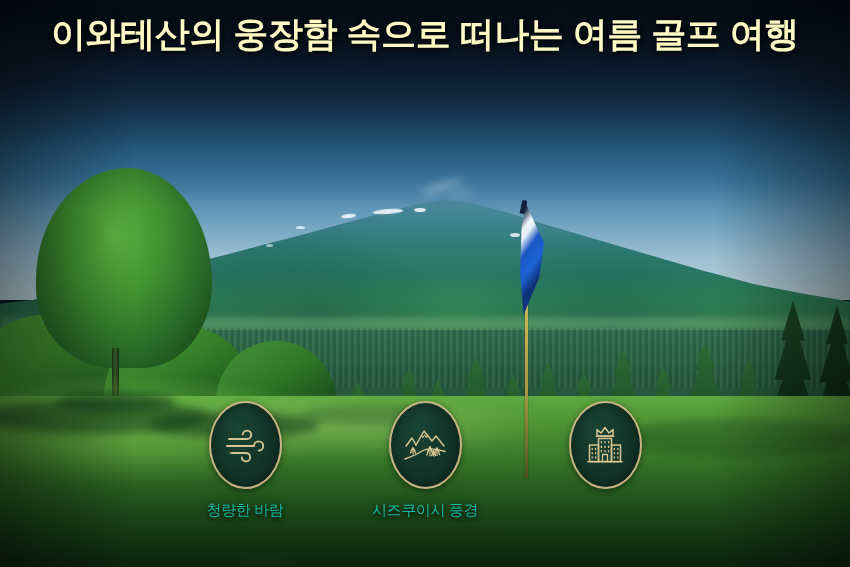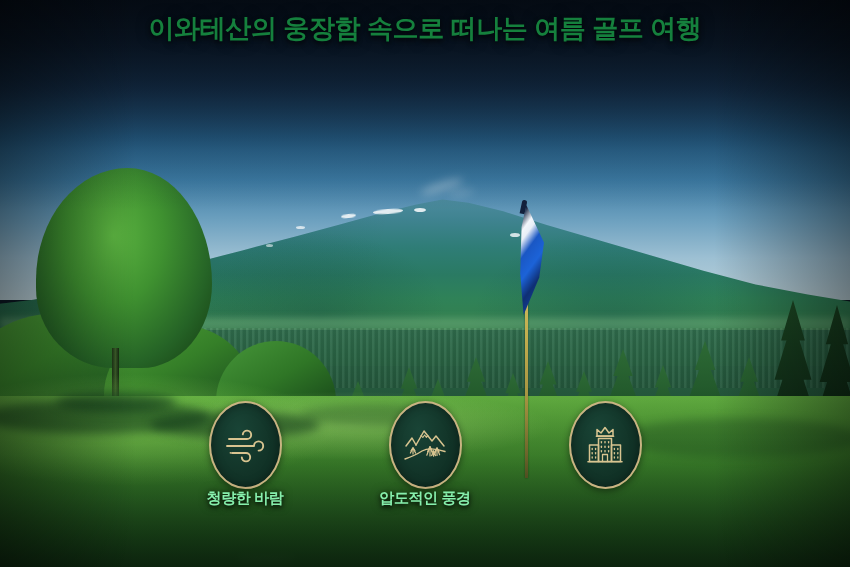--- a/index.html
+++ b/index.html
@@ -215,23 +215,23 @@
     letter-spacing:-0.5px;
     line-height:1.12;
     text-shadow:
       0 2px 5px rgba(0,0,0,.85),
       0 0 18px rgba(0,0,0,.55),
       2px 2px 0 rgba(0,0,0,.35);
     white-space:nowrap;
   }
   .subhead {
     margin-top:11px;
-    font-size:26px;
+    font-size:35px;
     font-weight:bold;
-    color:#15803d;
+    color:#fef9c3;
     letter-spacing:-0.4px;
     text-shadow:
       0 2px 5px rgba(0,0,0,.8),
       0 0 14px rgba(0,0,0,.5);
     white-space:nowrap;
   }
 
   
   .features {
     position:absolute;
@@ -251,24 +251,24 @@
   .badge {
     width:73px; height:88px;
     border-radius:50%;
     background:radial-gradient(ellipse at 40% 32%, #194436 0%, #123428 55%, #0d2a20 100%);
     border:2px solid #c9b382;
     display:flex; align-items:center; justify-content:center;
     box-shadow:0 2px 7px rgba(0,0,0,.45), inset 0 0 10px rgba(0,0,0,.35);
   }
   .badge svg { display:block; }
   .feature-label {
-    margin-top:0;
+    margin-top:12px;
     font-size:15px;
-    font-weight:bold;
-    color:#86efac;
+    font-weight:normal;
+    color:#14b8a6;
     white-space:nowrap;
     letter-spacing:-0.4px;
     text-shadow:0 2px 4px rgba(0,0,0,.85), 0 0 10px rgba(0,0,0,.6);
   }
 </style>
 </head>
 <body>
 
 <div class="banner">
 
@@ -384,21 +384,21 @@
                 <path d="M25.6 27.8 L28 22.6 L30.4 27.8"></path>
               <path d="M35 31.5 L35 25"></path>
                 <path d="M32.4 30.8 L35 24 L37.6 30.8"></path>
                 <path d="M33 27.6 L35 23.8 L37 27.6"></path>
               <path d="M31.6 32.2 L31.6 27.4"></path>
                 <path d="M29.6 31.6 L31.6 26.6 L33.6 31.6"></path>
             </g>
           </svg>
         </span>
       </div>
-      <div class="feature-label">압도적인 풍경</div>
+      <div class="feature-label">시즈쿠이시 풍경</div>
     </div>
 
     <div class="feature">
       <div class="badge">
         <span>
           <svg width="44" height="44" viewBox="0 0 44 44" fill="none" stroke="#d8c490" stroke-width="1.5" stroke-linecap="round" stroke-linejoin="round">
 
             <path d="M14 13 L14 6.5 L18 10 L22 4.5 L26 10 L30 6.5 L30 13 Z"></path>
             <path d="M13.4 13.2 H30.6" stroke-width="1.6"></path>
 

